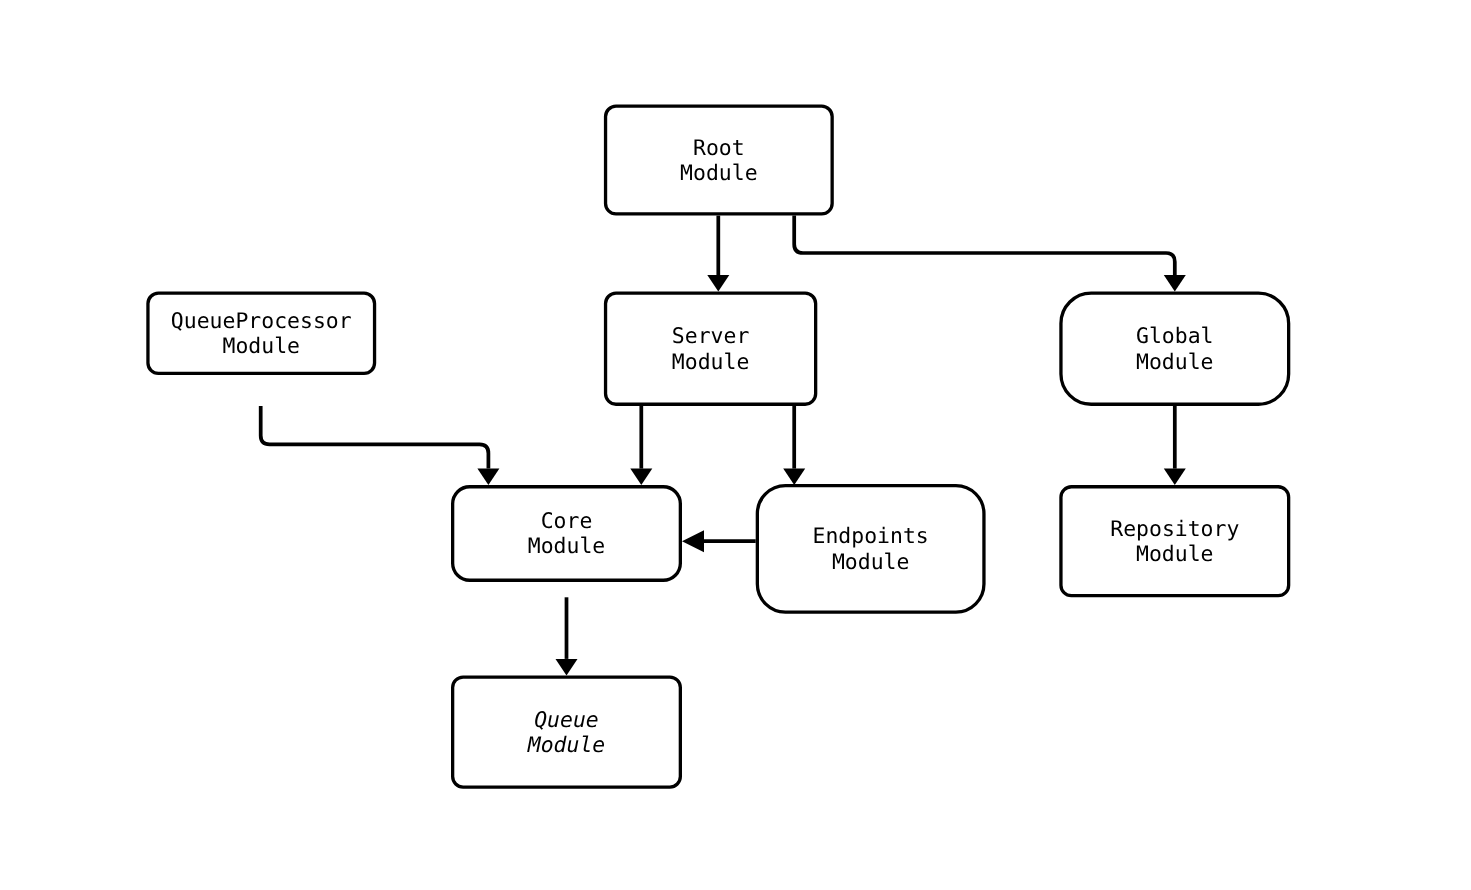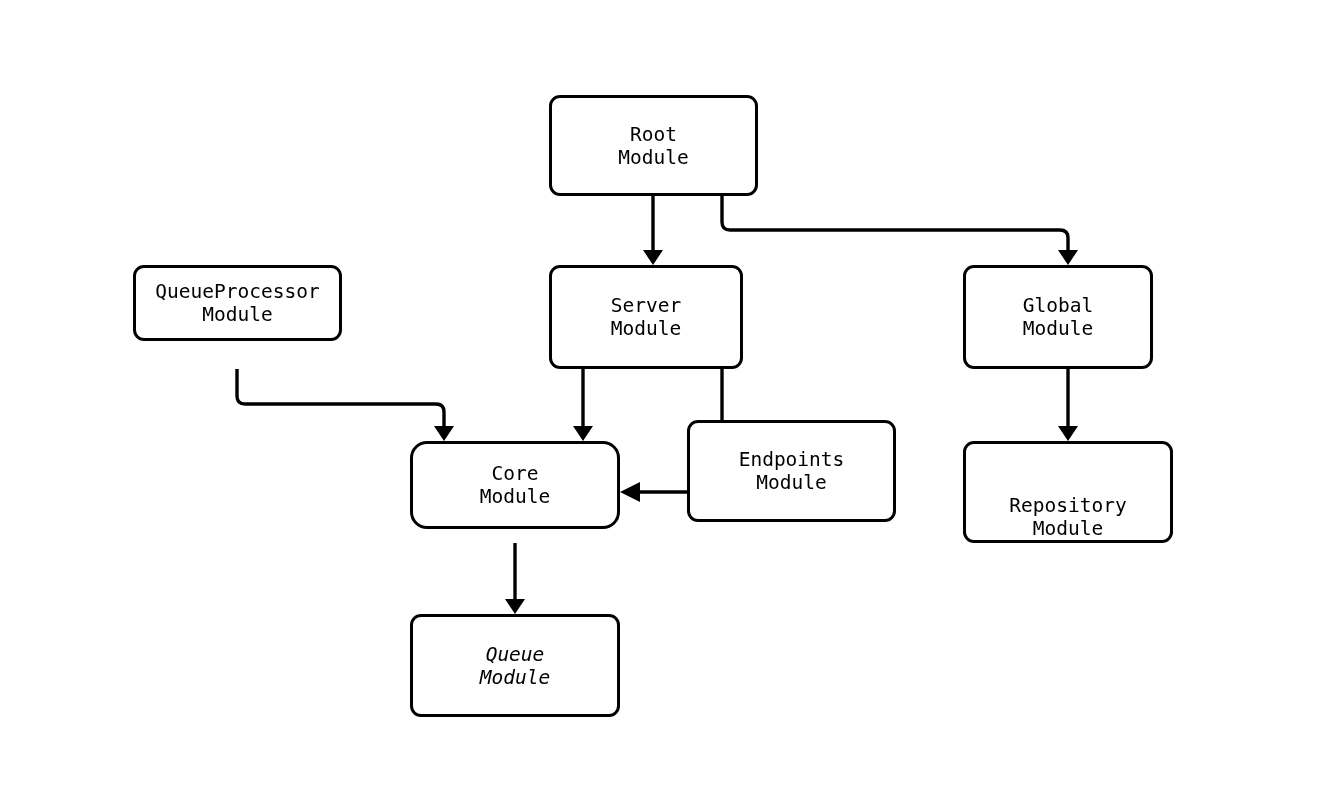--- a/index.html
+++ b/index.html
@@ -104,36 +104,36 @@
   <div class="node" style="left:133px; top:265px; width:209px; height:76px;">
     <span class="node-label">QueueProcessor
 Module</span>
   </div>
 
   <div class="node" style="left:549px; top:265px; width:194px; height:104px;">
     <span class="node-label">Server
 Module</span>
   </div>
 
-  <div class="node" style="left:963px; top:265px; width:190px; height:104px;">
+  <div class="node" style="left:963px; top:265px; width:210px; height:104px;border-radius:29px;">
     <span class="node-label">Global
 Module</span>
   </div>
 
   <div class="node" style="left:410px; top:441px; width:210px; height:88px;border-radius:17px;">
     <span class="node-label">Core
 Module</span>
   </div>
 
-  <div class="node" style="left:687px; top:420px; width:209px; height:102px;">
+  <div class="node" style="left:687px; top:440px; width:209px; height:118px;border-radius:27px;">
     <span class="node-label">Endpoints
 Module</span>
   </div>
 
-  <div class="node" style="left:963px; top:441px; width:210px; height:102px;align-items:flex-end;">
+  <div class="node" style="left:963px; top:441px; width:210px; height:102px;">
     <span class="node-label">Repository
 Module</span>
   </div>
 
   <div class="node" style="left:410px; top:614px; width:210px; height:103px;font-style:italic;">
     <span class="node-label">Queue
 Module</span>
   </div>
 
 </div>

